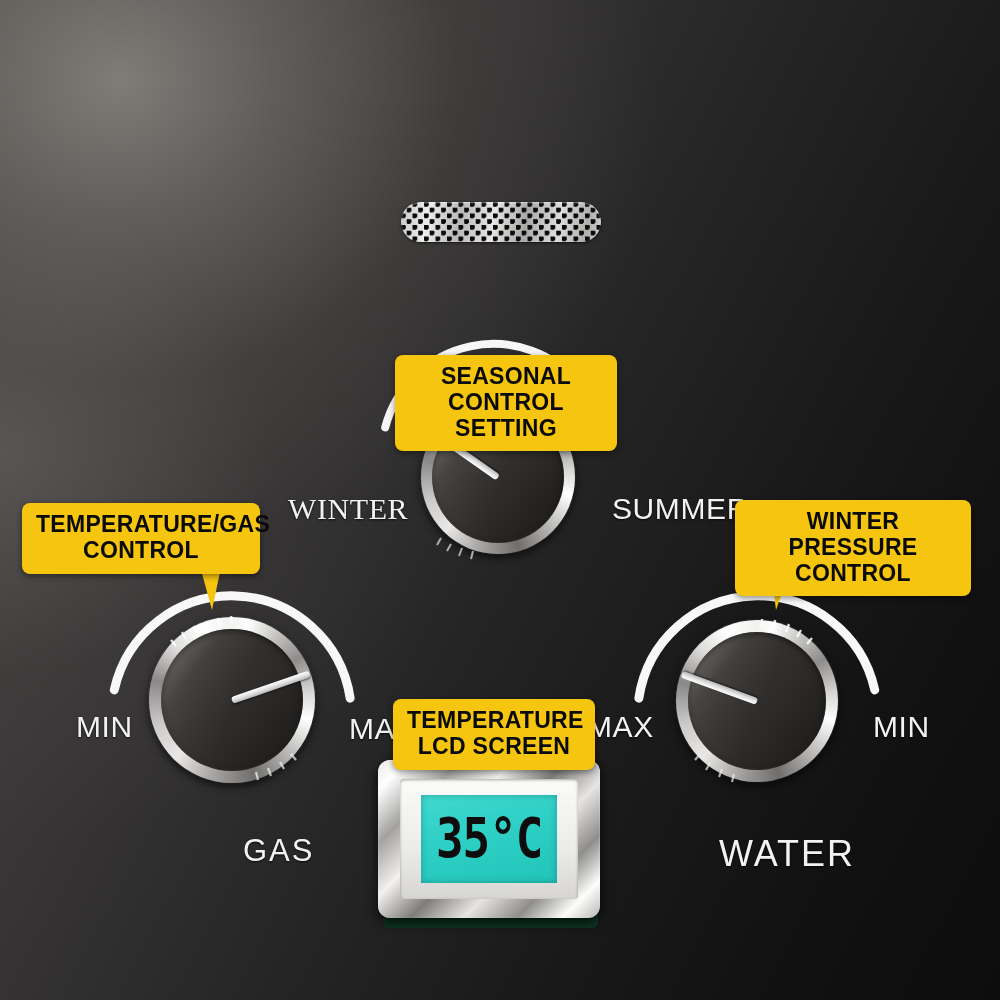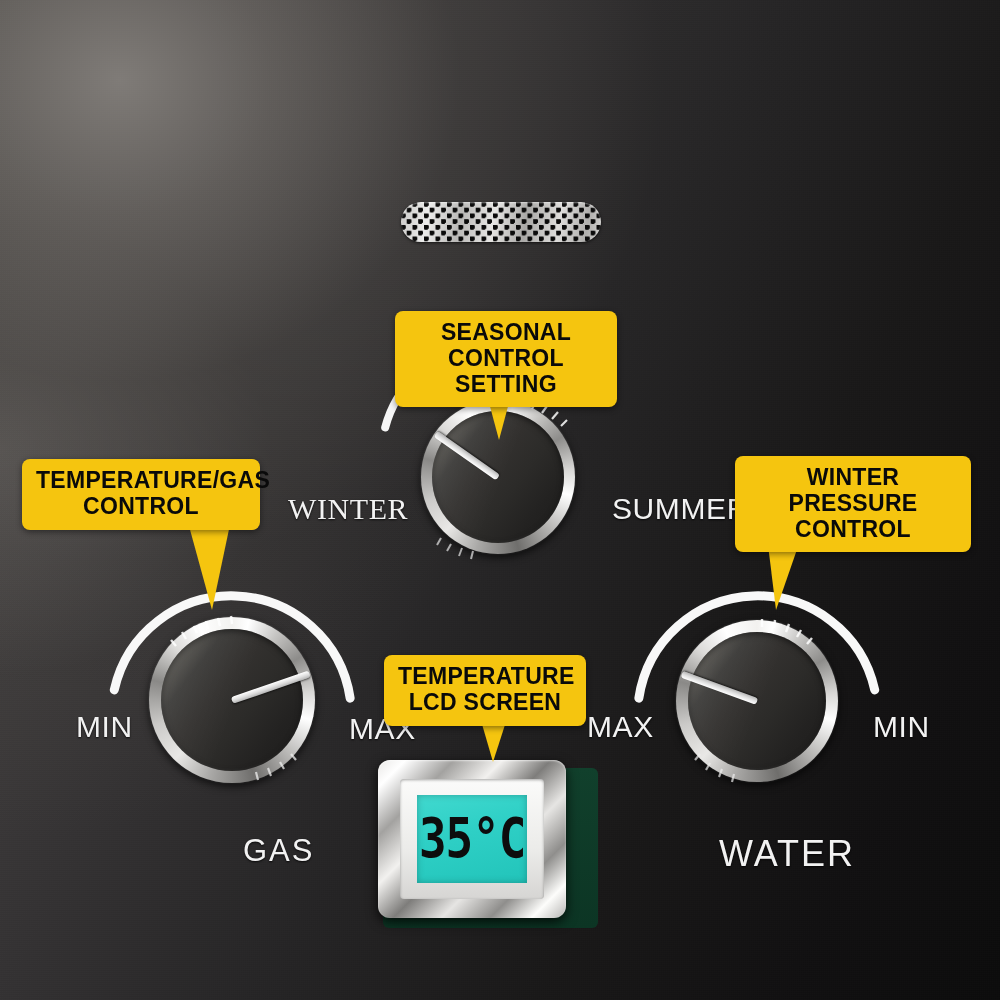--- a/index.html
+++ b/index.html
@@ -76,21 +76,21 @@
     text-shadow:0 1px 2px rgba(0,0,0,.8);
     white-space:nowrap; font-weight:400;
   }
 
   
   #lcd-green {
     position:absolute; left:383px; top:768px; width:215px; height:160px;
     background:linear-gradient(180deg,#11402c,#0c3524); border-radius:6px;
   }
   #lcd-bezel {
-    position:absolute; left:378px; top:760px; width:188px; height:158px;
+    position:absolute; left:378px; top:760px; width:222px; height:158px;
     border-radius:12px;
     background:
       linear-gradient(135deg, #e9e8e6 0%, #ffffff 8%, #a3a2a0 22%, #f2f1ef 36%,
                      #7e7d7b 50%, #e6e5e3 64%, #8f8e8c 78%, #fdfdfb 90%, #b6b5b3 100%);
     box-shadow:0 4px 12px rgba(0,0,0,.8), inset 0 1px 2px rgba(255,255,255,.6);
     padding:19px 22px;
   }
   #lcd-inner {
     width:100%; height:100%; border-radius:4px;
     background:linear-gradient(180deg,#fbfbfa,#ebebe9 60%,#d6d5d3);
@@ -104,21 +104,21 @@
     display:flex; align-items:center; justify-content:center;
   }
   #lcd-text {
     font-family:"DejaVu Sans Mono", monospace;
     font-weight:700; font-size:45px; color:#0d0d0d;
     letter-spacing:-1px; transform:scaleY(1.22) scaleX(1.02);
     line-height:1;
   }
 
   
-  .callout { position:absolute; }
+  .callout { position:absolute;margin-top:44px; }
   .callout-box {
     background:#f5c50f; border-radius:8px;
     color:#0a0a0a; font-weight:700; text-align:center;
     letter-spacing:.3px; line-height:1.12;
     padding:9px 14px 10px;
     box-shadow:0 2px 6px rgba(0,0,0,.45);
     position:relative; z-index:2;
   }
   .callout-tail { position:absolute; z-index:1; overflow:visible; }
 </style>
@@ -247,20 +247,20 @@
   <div class="callout" style="left:735px;top:456px;width:236px;">
     <div class="callout-box" style="font-size:23px;">
       <div>WINTER PRESSURE</div>
       <div>CONTROL</div>
     </div>
   </div>
 
   <svg class="callout-tail" width="1000" height="1000" style="left:0;top:0;pointer-events:none;">
     <polygon points="475,700 513,700 493,762" fill="#f5c50f"></polygon>
   </svg>
-  <div class="callout" style="left:384px;top:655px;width:202px;">
+  <div class="callout" style="left:393px;top:655px;width:202px;">
     <div class="callout-box" style="font-size:23px;">
       <div>TEMPERATURE</div>
       <div>LCD SCREEN</div>
     </div>
   </div>
 
 </div>
 
 </body></html>

